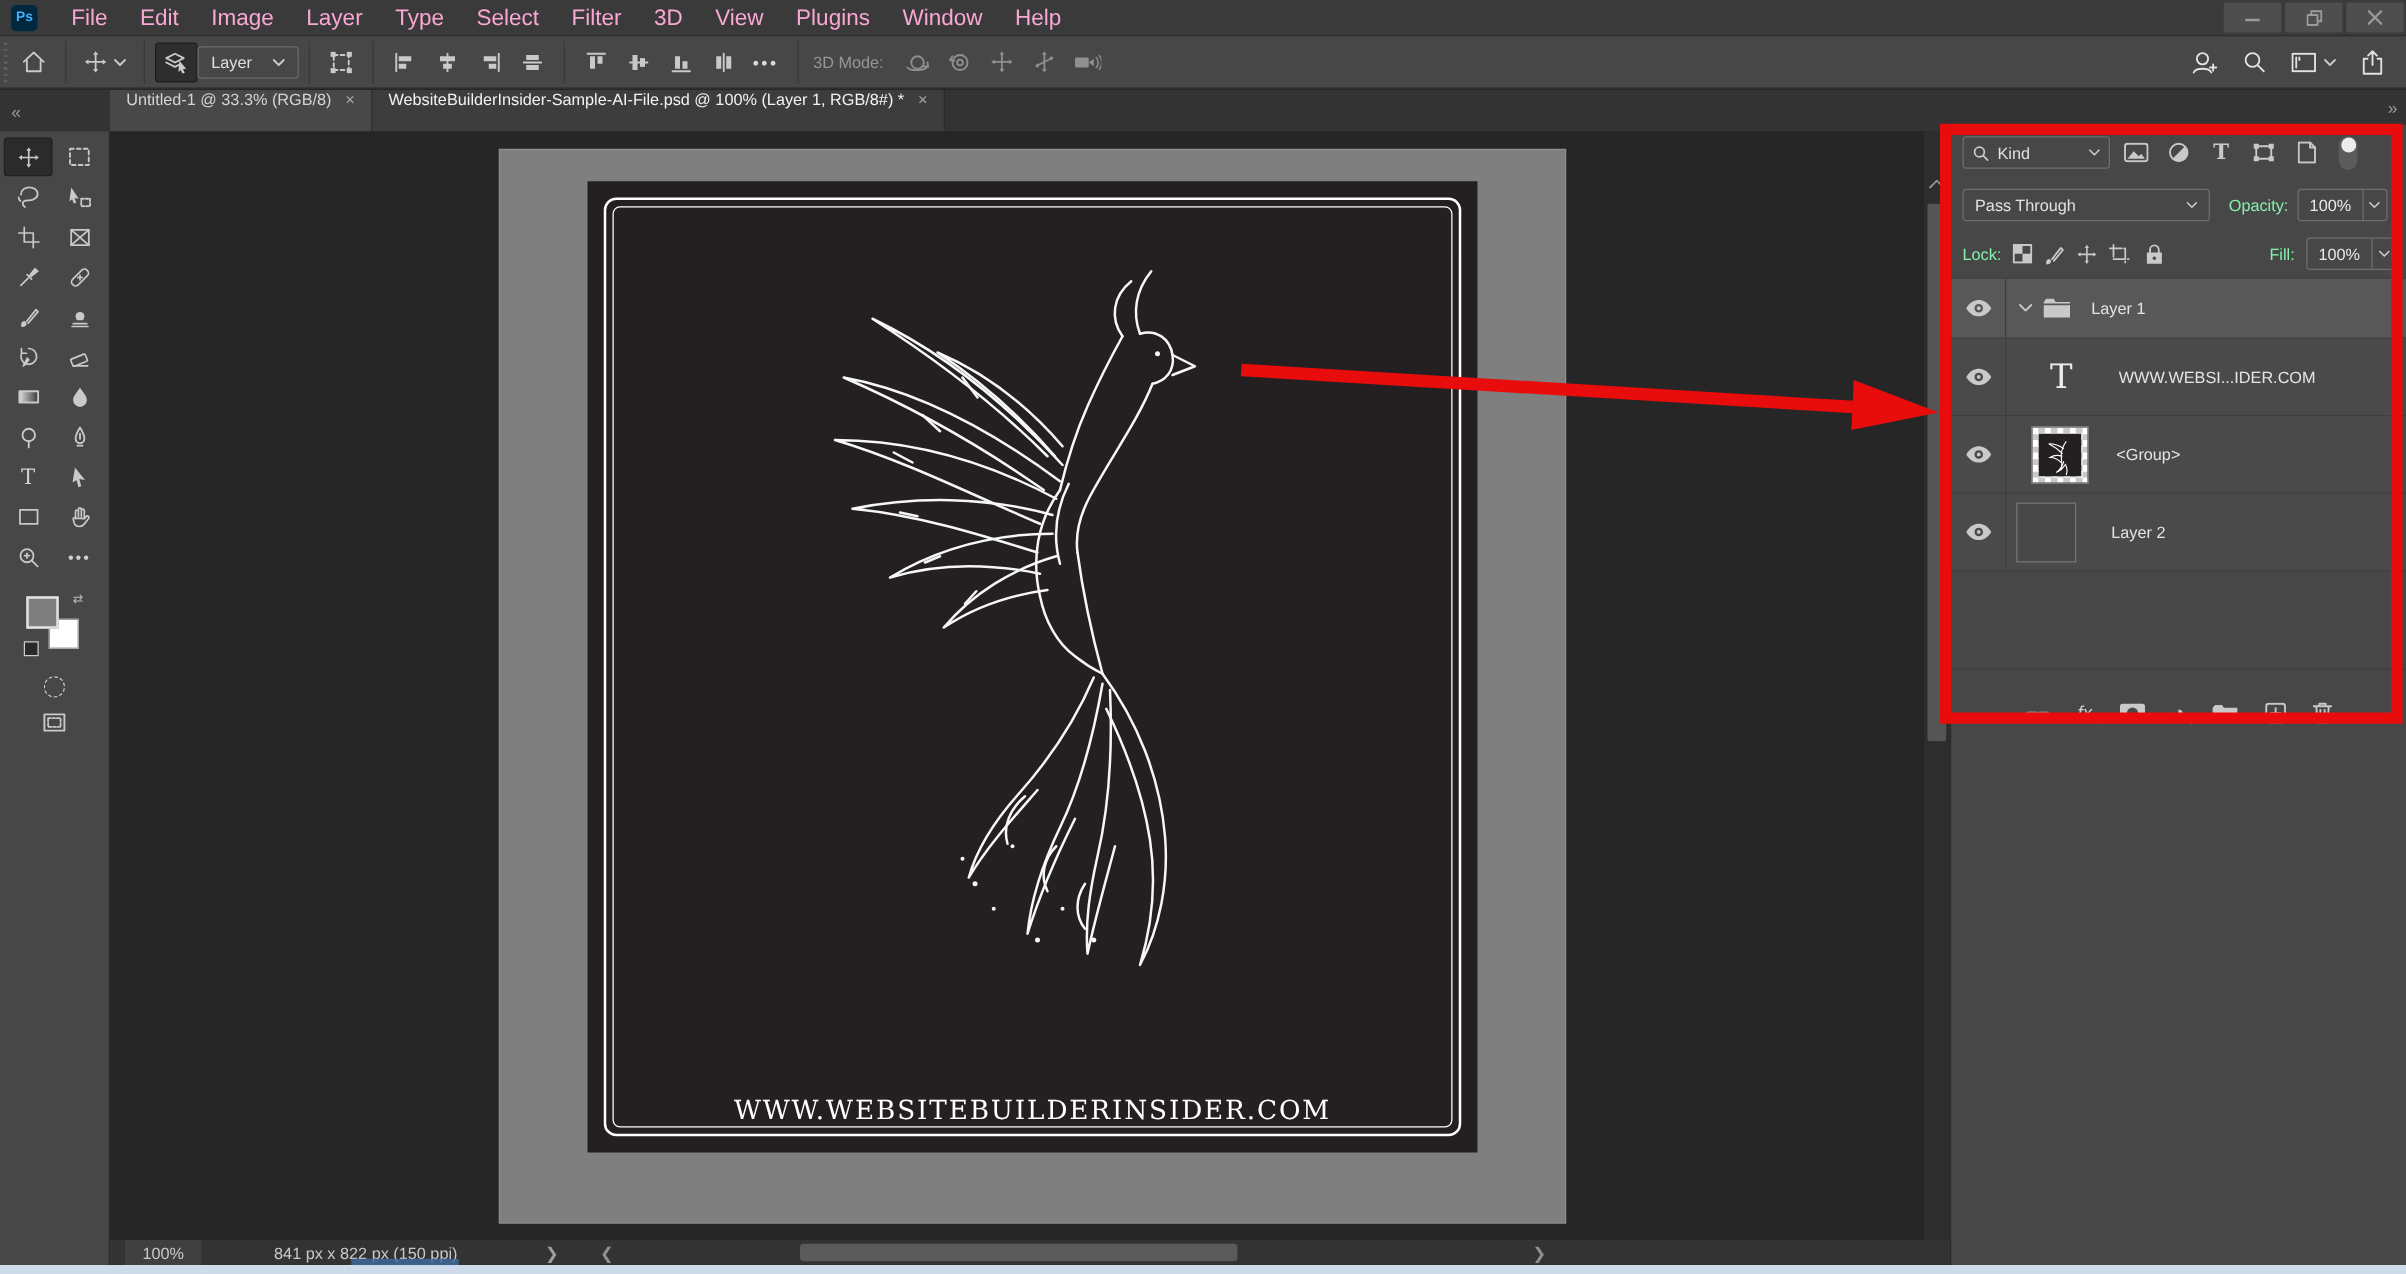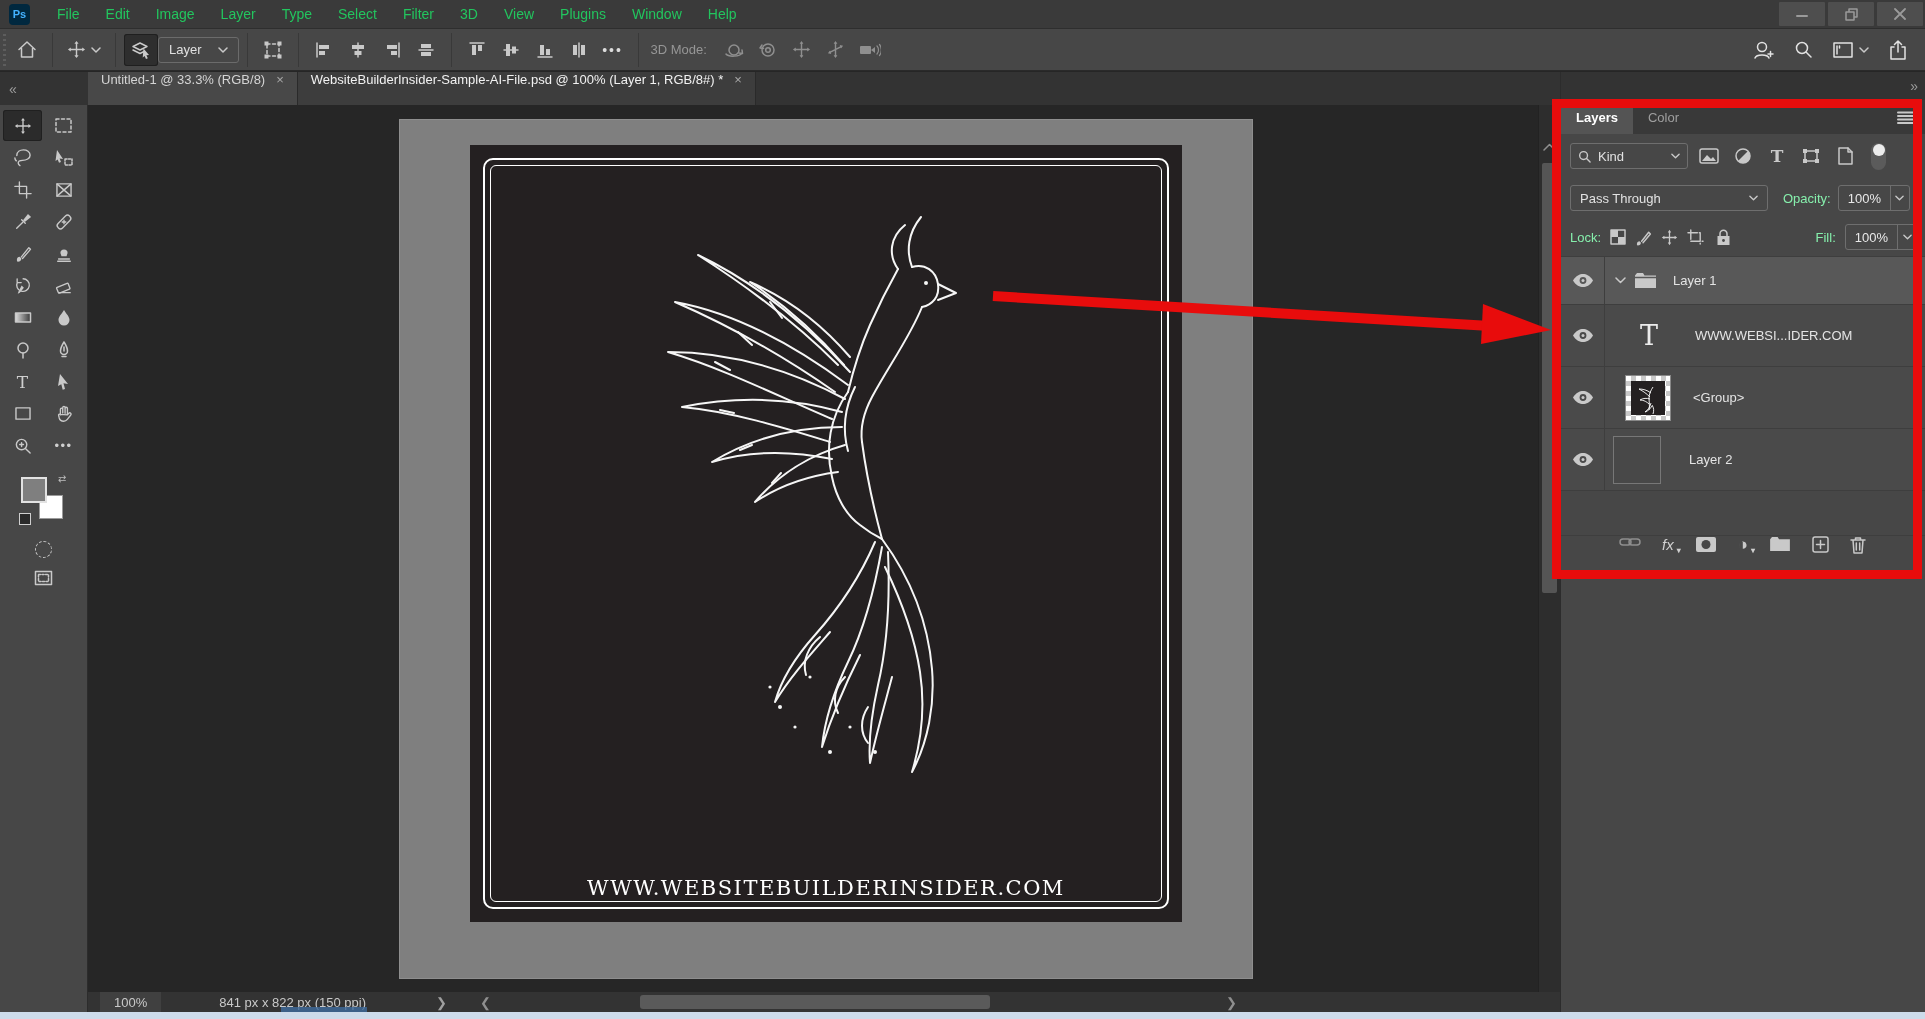--- a/index.html
+++ b/index.html
@@ -6,21 +6,21 @@
 html,body{margin:0;padding:0}
 body{width:1925px;height:1019px;position:relative;overflow:hidden;background:#262626;
      font-family:"Liberation Sans",sans-serif;color:#d4d4d4;font-size:13px}
 svg.ic{stroke:#c9c9c9;fill:none;stroke-width:1.5;stroke-linecap:round;stroke-linejoin:round;display:block}
 svg.ic .f{fill:#c9c9c9;stroke:none}
 .dim svg.ic{stroke:#8f8f8f}.dim svg.ic .f{fill:#8f8f8f}
 
 .titlebar{position:absolute;left:0;top:0;width:100%;height:28px;background:#3a3a3a;display:flex;align-items:center;z-index:5}
 .pslogo{width:21px;height:21px;margin:0 14px 0 9px;border-radius:4px;background:#00283f;color:#43b2ff;
         font-size:11px;font-weight:bold;display:flex;align-items:center;justify-content:center}
-.menu{font-size:14px;color:#22c55e;padding:0 13px;height:100%;display:flex;align-items:center}
+.menu{font-size:18px;color:#f9a8d4;padding:0 13px;height:100%;display:flex;align-items:center}
 .winbtns{margin-left:auto;display:flex;height:24px;margin-right:2px;gap:3px}
 .winbtn{width:46px;background:#4e4e4e;display:flex;align-items:center;justify-content:center;border-radius:1px}
 
 .optionsbar{position:absolute;left:0;top:28px;width:100%;height:43px;background:#474747;border-top:1px solid #2e2e2e;
             border-bottom:1px solid #2a2a2a;display:flex;align-items:center;z-index:4;padding-left:3px}
 .grip{width:6px;height:32px;margin-right:4px;background:repeating-linear-gradient(to bottom,#5d5d5d 0 2px,transparent 2px 5px);width:3px}
 .obtn{height:32px;min-width:34px;padding:0 6px;display:flex;align-items:center;justify-content:center;border-radius:3px;gap:5px}
 .obtn.pressed{background:#2e2e2e;box-shadow:inset 0 0 0 1px #1f1f1f}
 .odiv{width:1px;height:34px;background:#393939;margin:0 8px;flex:none}
 .oselect{height:26px;border:1px solid #6b6b6b;border-radius:3px;display:flex;align-items:center;padding:0 10px;gap:16px;color:#e0e0e0}
@@ -95,21 +95,21 @@
 .lrow{display:flex;align-items:center;border-bottom:1px solid #3e3e3e;background:#4a4a4a}
 .lrow.sel{background:#585858}
 .eyecol{width:44px;align-self:stretch;flex:none;display:flex;align-items:center;justify-content:center;border-right:1px solid #3e3e3e}
 .lname{margin-left:16px;color:#e4e4e4}
 .tthumb{width:40px;height:40px;display:flex;align-items:center;justify-content:center;font-family:"DejaVu Serif",serif;
         font-size:27px;color:#ececec;margin-left:24px}
 .gthumb{width:46px;height:46px;margin-left:20px;position:relative;
         background:repeating-conic-gradient(#c9c9c9 0 25%,#fff 0 50%) 0 0/10px 10px;border:1px solid #888}
 .ginner{position:absolute;inset:5px;background:#242021}
 .ethumb{width:48px;height:48px;margin-left:8px;border:1px solid #777;background:#484848}
-.lbottom{position:absolute;left:0;width:365px;height:44px;border-top:1px solid #3e3e3e;display:flex;align-items:flex-start;gap:21px;padding-left:58px}
+.lbottom{position:absolute;left:0;width:365px;height:44px;border-top:1px solid #3e3e3e;display:flex;align-items:flex-end;gap:21px;padding-left:58px}
 .fx{font-style:italic;color:#cfcfcf;font-size:15px;position:relative}
 .fx b,.adj b{position:absolute;right:-7px;bottom:-2px;font-size:8px;color:#cfcfcf;font-style:normal}
 .adj{position:relative;color:#c9c9c9;font-size:17px;line-height:1}
 .layerspanel{position:absolute;left:0;top:28px;width:365px;height:479px;background:#474747}
 .propspanel{position:absolute;left:0;top:507px;width:365px;height:433px;background:#474747}
 .noprops{padding:16px 13px;color:#c0c0c0}
 .rcchev{position:absolute;right:12px;top:375px;color:#8f8f8f}
 
 .ann-rect{position:absolute;left:1552px;top:99px;width:370px;height:480px;border:9px solid #e80c0c;z-index:7;pointer-events:none}
 .ann-arrow{position:absolute;left:985px;top:282px;z-index:7;pointer-events:none}
@@ -542,29 +542,20 @@
   <div class="hthumb"></div>
   <span class="harrow-r">❯</span>
 </div>
 
 <div class="rightcol">
   <div class="rctop">
       <span>»</span>
     </div>
 
   <div class="layerspanel">
-    <div class="panel-tabs">
-      <div class="ptab active">Layers</div>
-      <div class="ptab">Color</div>
-      <div class="pmenu">
-        <svg class="ic" width="18" height="13" viewBox="0 0 18 13">
-            <path d="M1 1.5h16M1 5h16M1 8.5h16M1 12h16" stroke-width="2"></path>
-          </svg>
-        </div>
-    </div>
     <div class="frow">
       <div class="kindbox">
         <svg class="ic" width="13" height="13" viewBox="0 0 14 14">
             <circle cx="6" cy="6" r="4.2"></circle>
             <path d="M9.2 9.2 13 13"></path>
           </svg>
         <span>Kind</span>
         <span class="sp"></span>
         <svg class="ic" width="9" height="6" viewBox="0 0 10 6">
             <path d="M1 1l4 4 4-4"></path>

